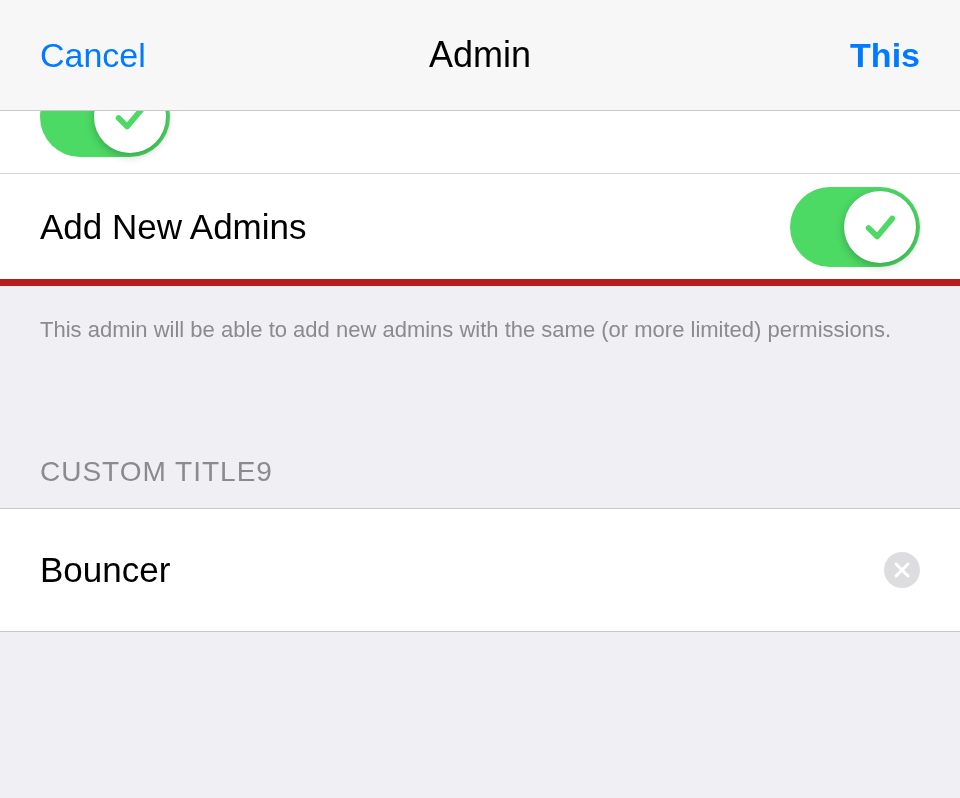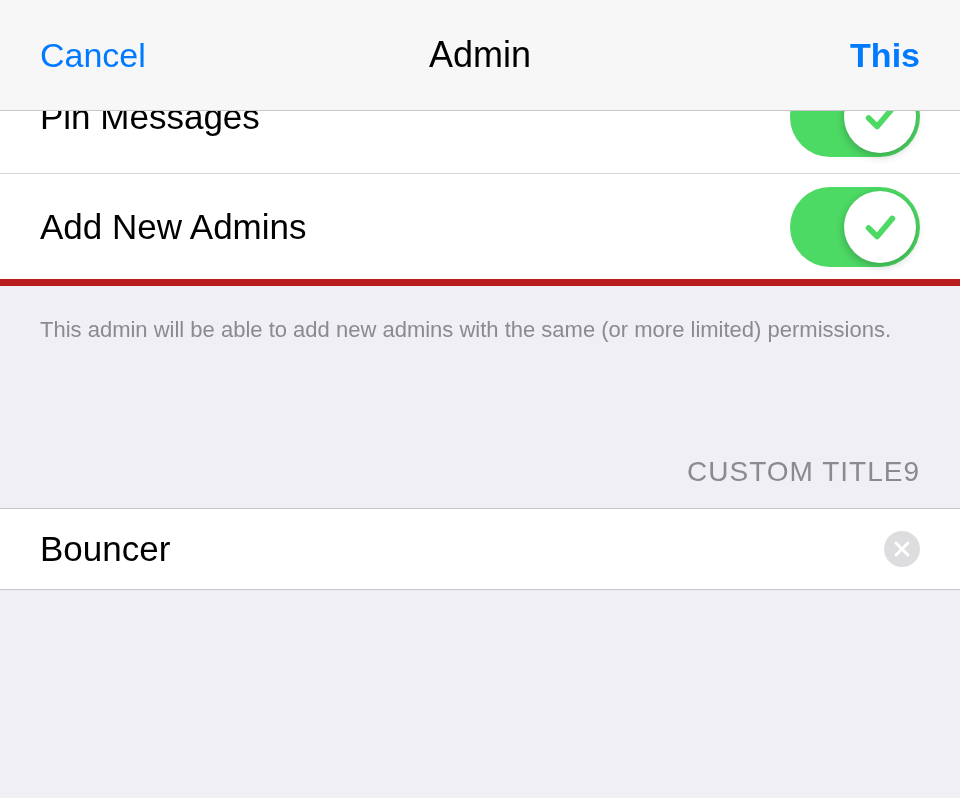--- a/index.html
+++ b/index.html
@@ -8,45 +8,44 @@
   .nav-left,.nav-right{position:absolute;top:0;height:100%;display:flex;align-items:center;font-size:34px;color:#007aff;cursor:pointer}
   .nav-left{left:40px}
   .nav-right{right:40px;font-weight:600}
   .nav-title{font-size:36px;font-weight:400;color:#000}
   .content{height:687px;overflow:hidden}
   .row{background:#fff;display:flex;align-items:center;justify-content:space-between;padding:0 40px;height:113px}
   .row-label{font-size:35px;color:#000}
   .partial{height:62px;overflow:hidden;position:relative}
   .partial .row{position:absolute;bottom:0;left:0;right:0}
   .footer{font-size:22px;color:#8a8a8f;padding:28px 40px 0 40px;line-height:1.45}
-  .section-header{display:flex;justify-content:flex-end;align-items:flex-end;padding:0 40px 20px 40px;margin-top:110px;font-size:28px;letter-spacing:1px;color:#8a8a8f}
+  .section-header{display:flex;justify-content:flex-start;align-items:flex-end;padding:0 40px 20px 40px;margin-top:110px;font-size:28px;letter-spacing:1px;color:#8a8a8f}
   .toggle{position:relative;width:130px;height:80px;border-radius:40px;background:#4cd964;display:flex;align-items:center;justify-content:flex-end;padding:4px}
   .toggle-thumb{width:72px;height:72px;border-radius:50%;background:#fff;box-shadow:0 3px 8px rgba(0,0,0,.25);display:flex;align-items:center;justify-content:center}
   .toggle-thumb svg{width:38px;height:38px}
   .check-stroke{stroke:#4cd964;stroke-width:6;stroke-linecap:round;stroke-linejoin:round;fill:none}
-  .input-row{background:#fff;border-top:1px solid #c7c7cc;border-bottom:1px solid #c7c7cc;display:flex;align-items:center;padding:0 40px;height:82px}
+  .input-row{background:#fff;border-top:1px solid #c7c7cc;border-bottom:1px solid #c7c7cc;display:flex;align-items:center;padding:0 40px;height:124px}
   .input-row input{flex:1;border:none;outline:none;font-size:35px;padding:0;color:#000;background:transparent}
   .clear-btn{width:36px;height:36px;border-radius:50%;background:#c7c7cc;display:flex;align-items:center;justify-content:center;cursor:pointer;flex-shrink:0;margin-left:20px;opacity:.6}
   .clear-btn svg{width:18px;height:18px}
   .x-stroke{stroke:#fff;stroke-width:3;stroke-linecap:round}
 </style>
 </head>
 <body>
 
 <div class="navbar">
   <div class="nav-left">Cancel</div>
   <div class="nav-title">Admin</div>
   <div class="nav-right">This</div>
 </div>
 
 <div class="content">
 
   <div class="partial">
     <div class="row">
-      <div class="row-label">Pin Messages</div>
       <div class="toggle">
         <div class="toggle-thumb">
           <svg viewBox="0 0 40 40">
               <path class="check-stroke" d="M8 21 L17 30 L33 11"></path>
             </svg>
         </div>
       </div>
     </div>
   </div>
 

